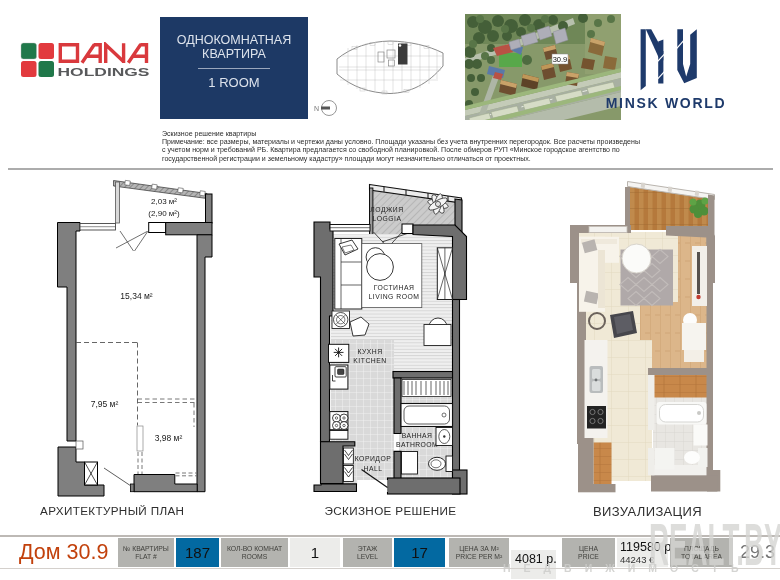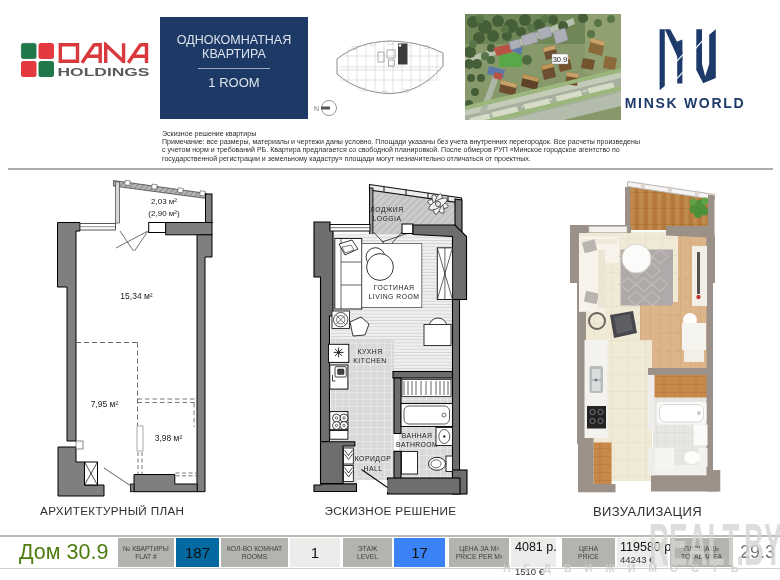--- a/index.html
+++ b/index.html
@@ -179,21 +179,21 @@
     <polygon points="0,92 156,54 156,58 0,96"></polygon>
     <polygon points="20,106 156,72 156,76 22,110"></polygon>
   </g>
 
   <g>
     <rect x="87" y="40" width="16" height="10" fill="#ffffff" stroke="#888" stroke-width="0.5"></rect>
     <text x="95" y="48" text-anchor="middle" font-family="Liberation Sans, sans-serif" font-size="7.5" fill="#111">30.9</text>
   </g>
 </svg>
 
-<div class="abs" style="left:620px;top:28px;width:150px;height:84px;">
+<div class="abs" style="left:601px;top:28px;width:150px;height:84px;">
   <svg width="150" height="84" viewBox="0 0 150 84" style="position:absolute;left:0;top:0;">
     <g fill="#1e3a6b">
       <polygon points="39.6,1.2 44.8,1.2 44.8,58 39.6,62.3"></polygon>
       <polygon points="44.8,1.2 50.2,1.2 62.4,23.5 62.4,32.5 57.2,28.5"></polygon>
       <polygon points="57.2,13.5 62.4,11.5 62.4,55.6 57.2,55.6"></polygon>
       <path d="M76.3,1.2 L82,1.2 L82,36 L85.2,48.5 L89.2,36 L89.2,6.7 L95.8,1.2 L95.8,50 L83.2,55.2 L76.3,42 Z"></path>
     </g>
     <g stroke="#ffffff" stroke-width="1.2">
       <line x1="56.2" y1="33.8" x2="63.4" y2="26.2"></line>
       <line x1="56.2" y1="51.3" x2="63.4" y2="43.7"></line>
@@ -658,45 +658,45 @@
 </svg>
 
 <div class="abs" style="left:40px;top:504px;width:193px;font-size:11.7px;letter-spacing:0.35px;color:#2e2e2e;">АРХИТЕКТУРНЫЙ ПЛАН</div>
 
 <div class="abs" style="left:302px;top:504px;width:177px;text-align:center;font-size:11.7px;letter-spacing:0.35px;color:#2e2e2e;">ЭСКИЗНОЕ РЕШЕНИЕ</div>
 
 <div class="abs" style="left:560px;top:504px;width:175px;text-align:center;font-size:13px;letter-spacing:0.35px;color:#2e2e2e;">ВИЗУАЛИЗАЦИЯ</div>
 
 <div class="abs" style="left:0px;top:535px;width:780px;height:34px;background:#fff;border-top:2px solid #bdb9b5;">
 
-  <div class="abs" style="left:19px;top:3px;font-size:21.5px;color:#4d7c0f;white-space:nowrap;">Дом 30.9</div>
+  <div class="abs" style="left:19px;top:3px;font-size:21.5px;color:#c2410c;white-space:nowrap;">Дом 30.9</div>
 
   <div class="abs" style="left:118px;top:1px;width:56px;height:29px;background:#b3b3af;color:#3f3f3b;font-size:6.8px;line-height:8px;text-align:center;display:flex;align-items:center;justify-content:center;">
       <span>№ КВАРТИРЫ<br>FLAT #</span>
     </div>
 
   <div class="abs" style="left:176px;top:1px;width:43px;height:29px;background:#0369a1;font-size:15px;color:#111;display:flex;align-items:center;justify-content:center;">187</div>
 
   <div class="abs" style="left:221px;top:1px;width:67px;height:29px;background:#b3b3af;color:#3f3f3b;font-size:6.8px;line-height:8px;text-align:center;display:flex;align-items:center;justify-content:center;">
       <span>КОЛ-ВО КОМНАТ<br>ROOMS</span>
     </div>
 
   <div class="abs" style="left:290px;top:1px;width:50px;height:29px;background:#ececea;font-size:15px;color:#111;display:flex;align-items:center;justify-content:center;">1</div>
 
   <div class="abs" style="left:343px;top:1px;width:49px;height:29px;background:#b3b3af;color:#3f3f3b;font-size:6.8px;line-height:8px;text-align:center;display:flex;align-items:center;justify-content:center;">
       <span>ЭТАЖ<br>LEVEL</span>
     </div>
 
-  <div class="abs" style="left:394px;top:1px;width:51px;height:29px;background:#3b82f6;font-size:15px;color:#111;display:flex;align-items:center;justify-content:center;">17</div>
+  <div class="abs" style="left:394px;top:1px;width:51px;height:29px;background:#0369a1;font-size:15px;color:#111;display:flex;align-items:center;justify-content:center;">17</div>
 
   <div class="abs" style="left:449px;top:1px;width:60px;height:29px;background:#b3b3af;color:#3f3f3b;font-size:6.8px;line-height:8px;text-align:center;display:flex;align-items:center;justify-content:center;">
       <span>ЦЕНА ЗА М²<br>PRICE PER M²</span>
     </div>
 
-  <div class="abs" style="left:511px;top:1px;width:45px;height:29px;background:#ececea;color:#111;white-space:nowrap;">
+  <div class="abs" style="left:511px;top:13px;width:45px;height:29px;background:#ececea;color:#111;white-space:nowrap;">
     <div style="margin:2px 0 0 4px;font-size:12.5px;">4081 р.</div>
     <div style="margin:12px 0 0 4px;font-size:9.5px;color:#333;">1510 €</div>
   </div>
 
   <div class="abs" style="left:562px;top:1px;width:53px;height:29px;background:#b3b3af;color:#3f3f3b;font-size:6.8px;line-height:8px;text-align:center;display:flex;align-items:center;justify-content:center;">
       <span>ЦЕНА<br>PRICE</span>
     </div>
 
   <div class="abs" style="left:617px;top:1px;width:51px;height:29px;background:#ececea;color:#111;white-space:nowrap;">
     <div style="margin:2px 0 0 3px;font-size:12.5px;">119580 р.</div>

